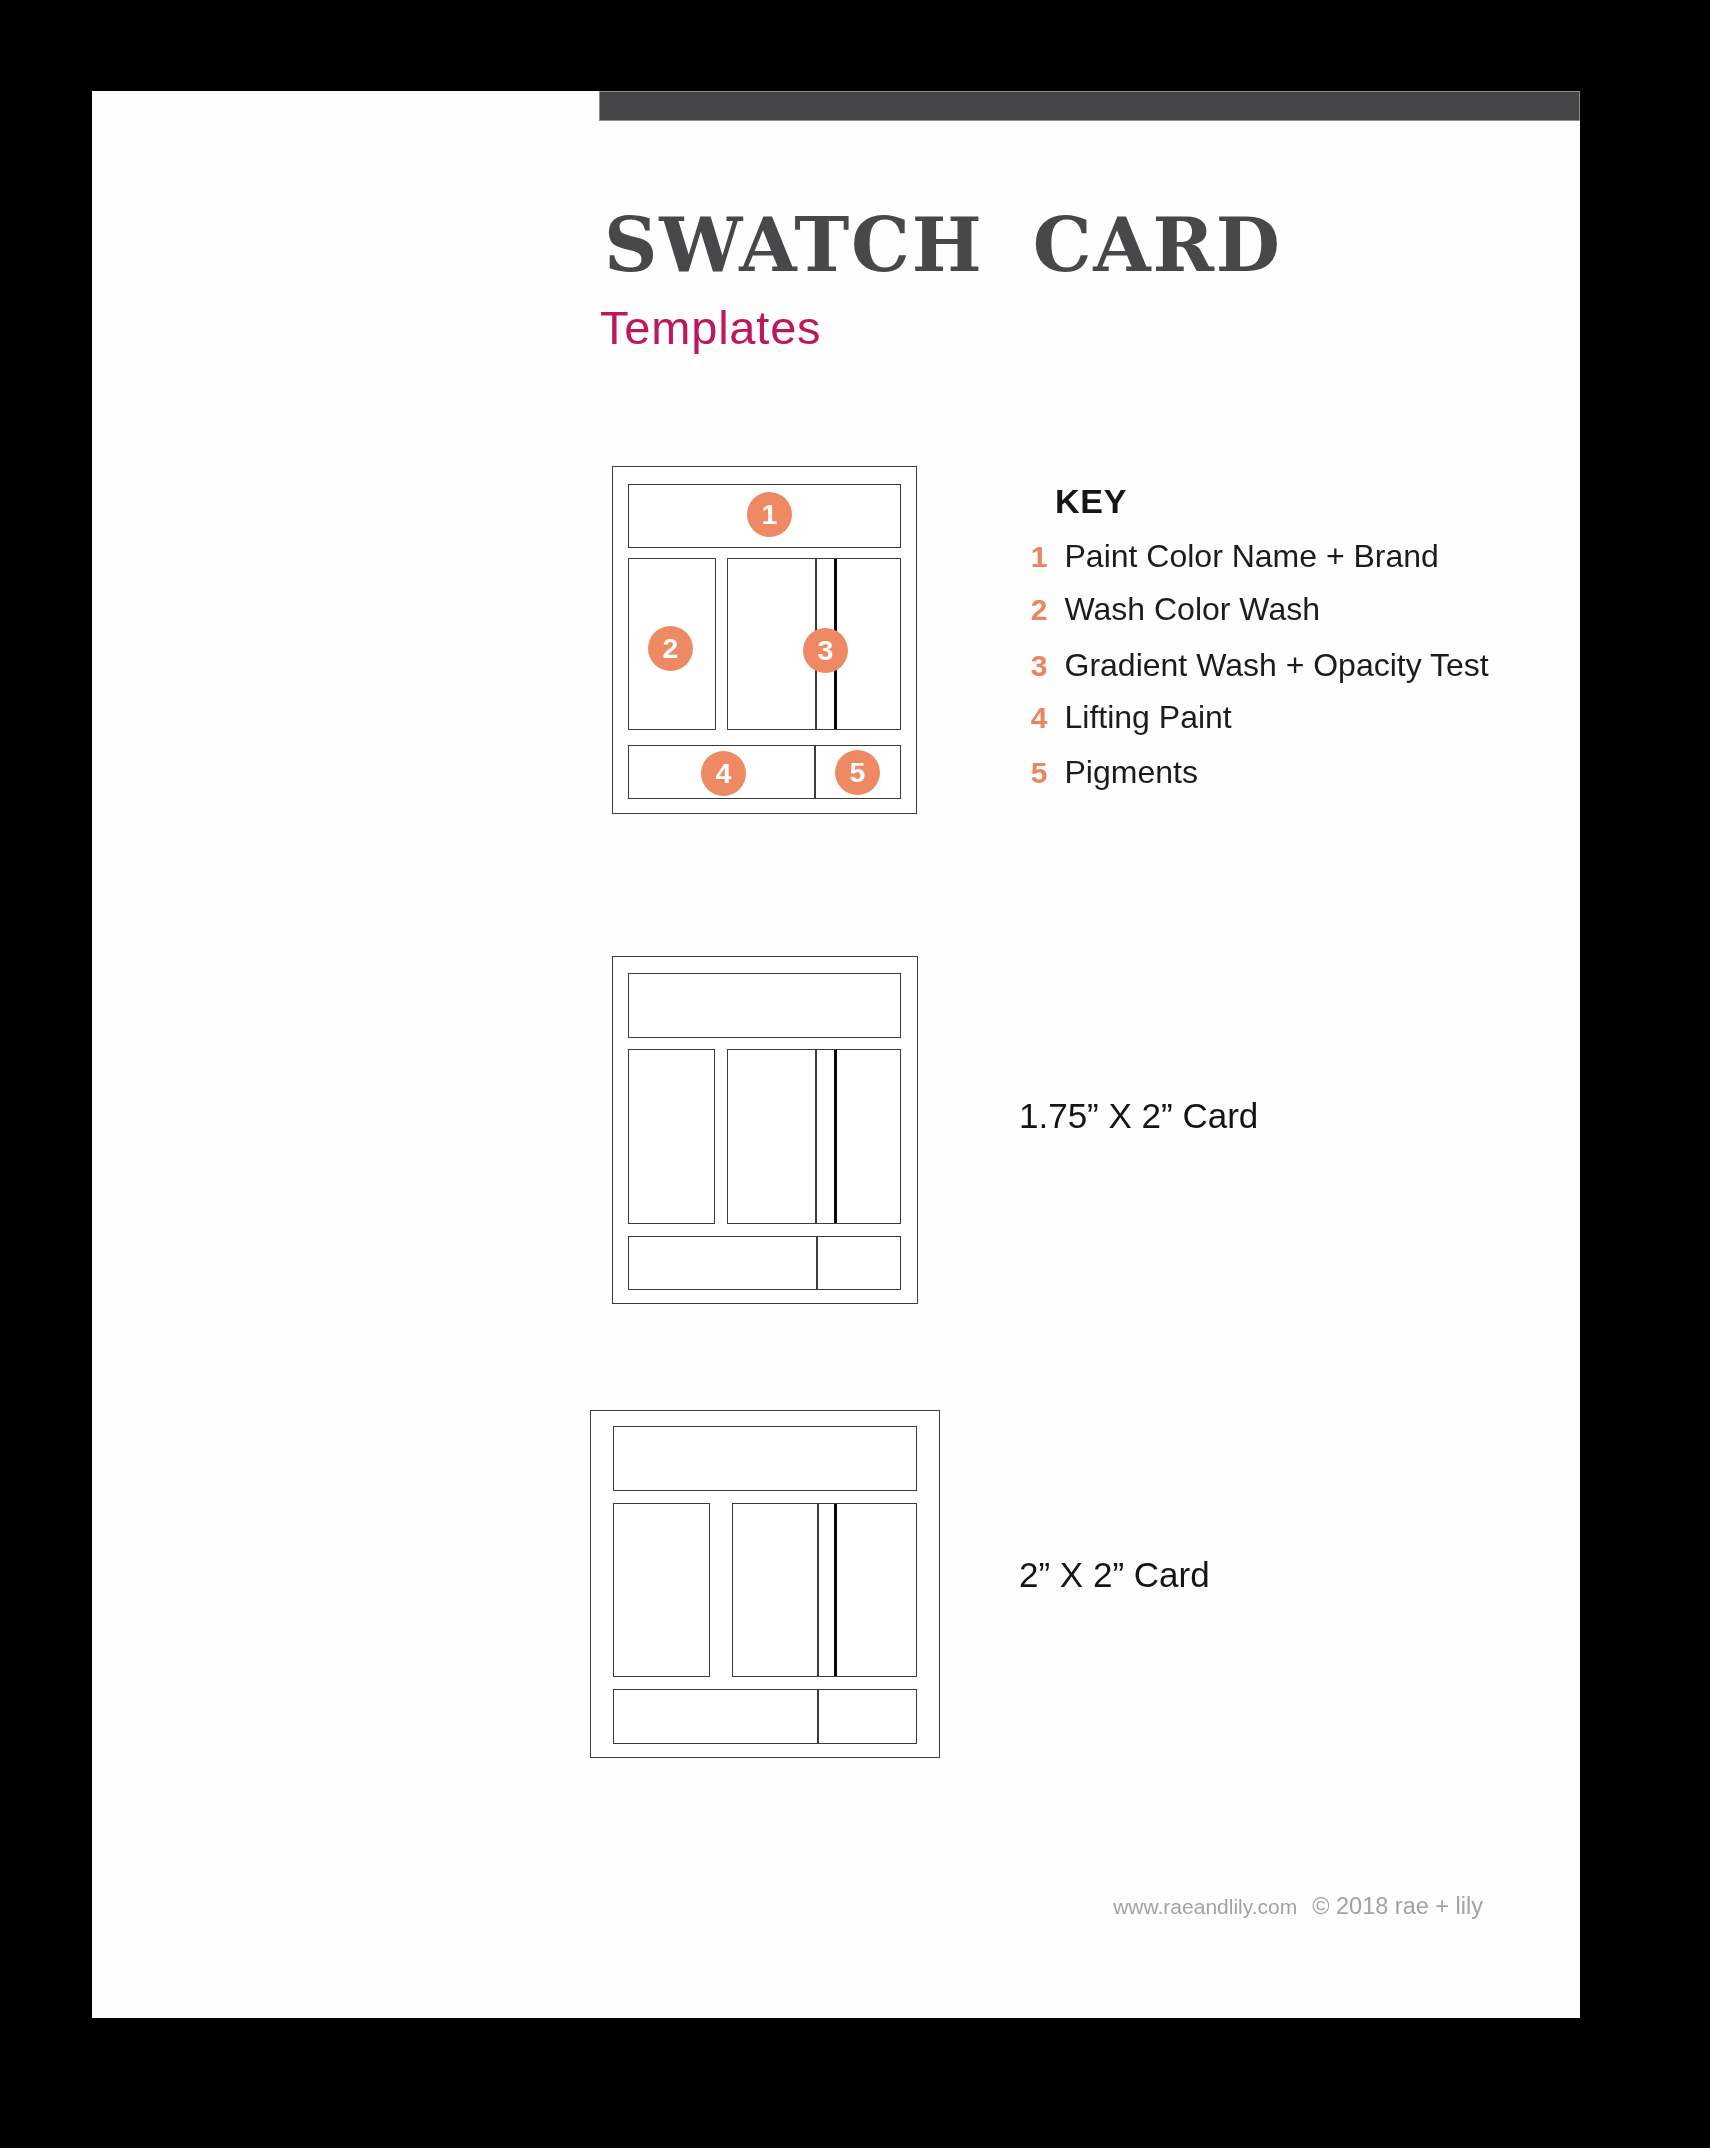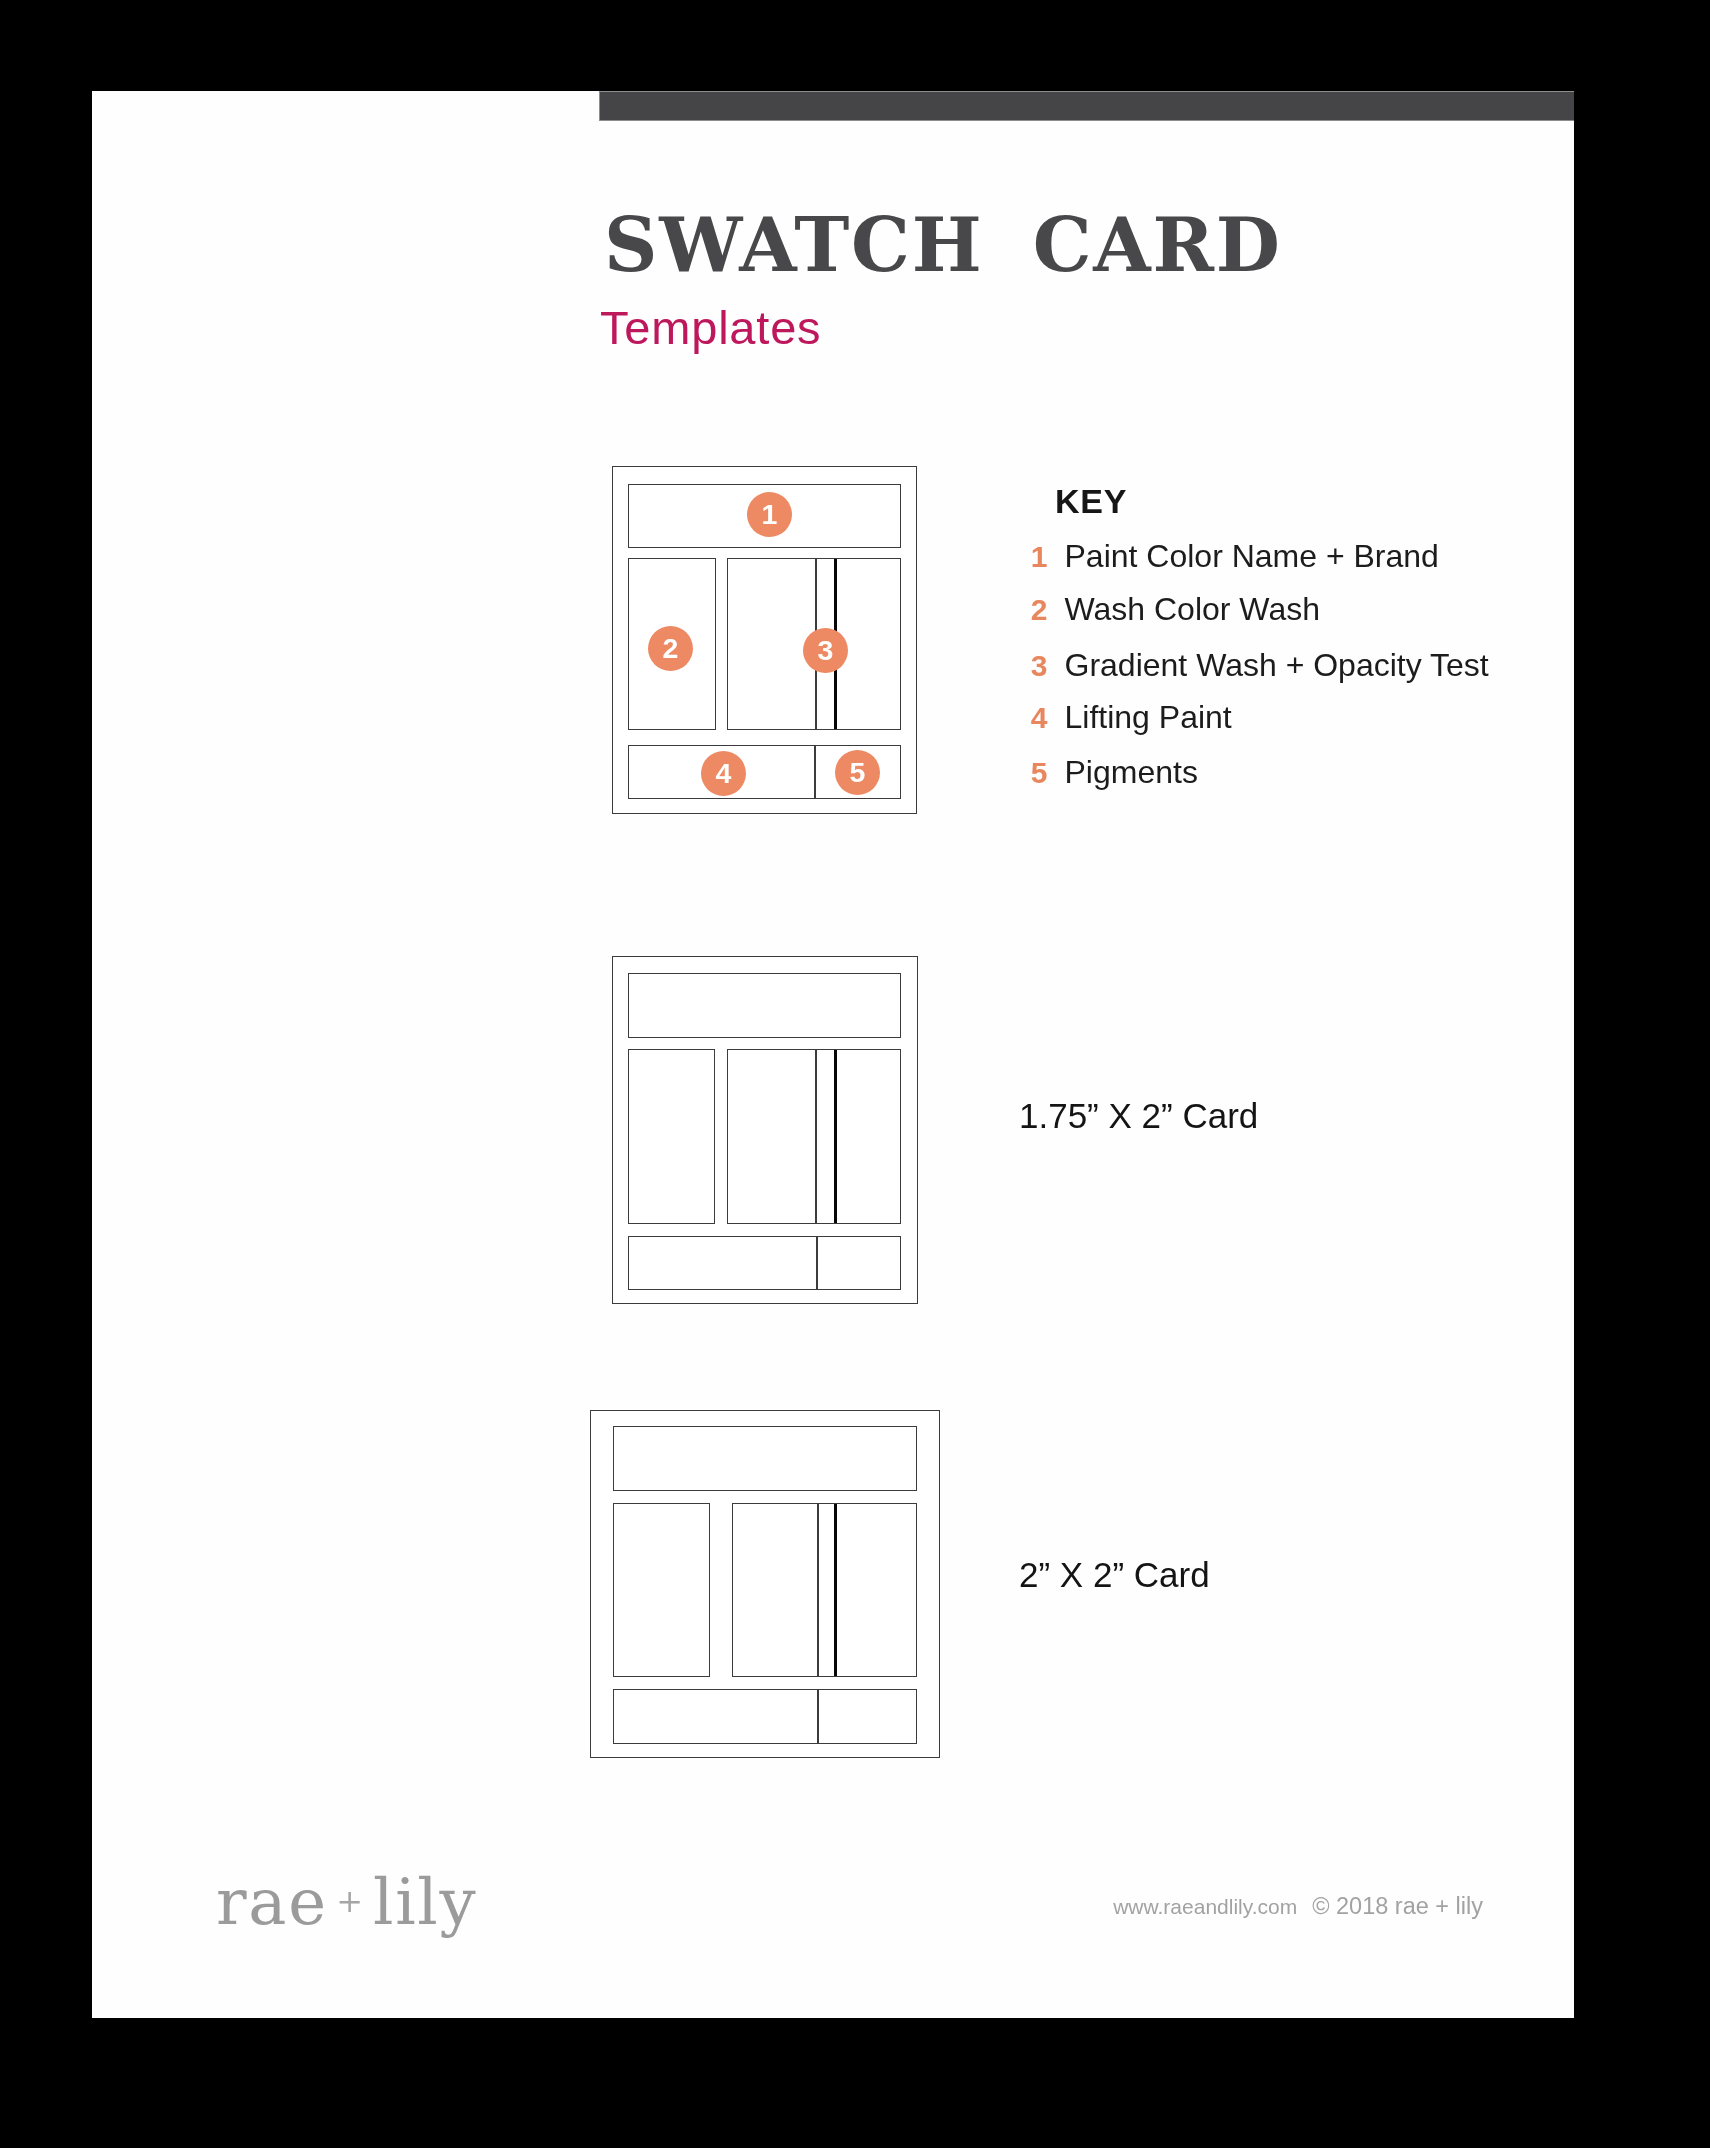--- a/index.html
+++ b/index.html
@@ -1,16 +1,16 @@
 <!DOCTYPE html>
 <html style="font-size:13.4px"><head>
 <meta charset="utf-8">
 <style>
   html,body{margin:0;padding:0;background:#000;}
-  .stage{position:relative;width:1574px;height:2148px;background:#000;overflow:hidden;
+  .stage{position:relative;width:1709px;height:2148px;background:#000;overflow:hidden;
          font-family:"Liberation Sans",sans-serif;}
   .page{position:absolute;left:92px;top:91px;width:1488px;height:1927px;background:#fefefe;}
 
   .topbar{position:absolute;left:507px;top:0;width:981px;height:30px;background:#454548;
           border:0.8px solid #8d8d90;box-sizing:border-box;}
 
   .page-title{position:absolute;left:512px;top:117px;font-family:"DejaVu Serif","Liberation Serif",serif;
               font-weight:700;font-size:74px;line-height:1;color:#48484a;letter-spacing:1.7px;word-spacing:22px;}
   .page-subtitle{position:absolute;left:508px;top:211px;font-size:47px;line-height:1.1;color:#be185d;
                  font-weight:300;letter-spacing:0.8px;}
@@ -110,21 +110,20 @@
       <div class="box" style="left:640px;top:1412px;width:185px;height:174px;">
         <div class="vline" style="left:84px;"></div>
         <div class="vthick" style="left:101px;"></div>
       </div>
       <div class="box" style="left:521px;top:1598px;width:304px;height:55px;">
         <div class="vline" style="left:203px;"></div>
       </div>
     </div>
     <div class="card-label" style="top:1463px;">2” X 2” Card</div>
 
-    <div class="footer-logo"><span>rae</span><span class="plus">+</span><span>lily</span></div>
 
     <div class="footer-right">
       <span class="footer-site">www.raeandlily.com</span>
       <span class="footer-copy">© 2018 rae + lily</span>
     </div>
 
   </div>
 </div>
 
 

